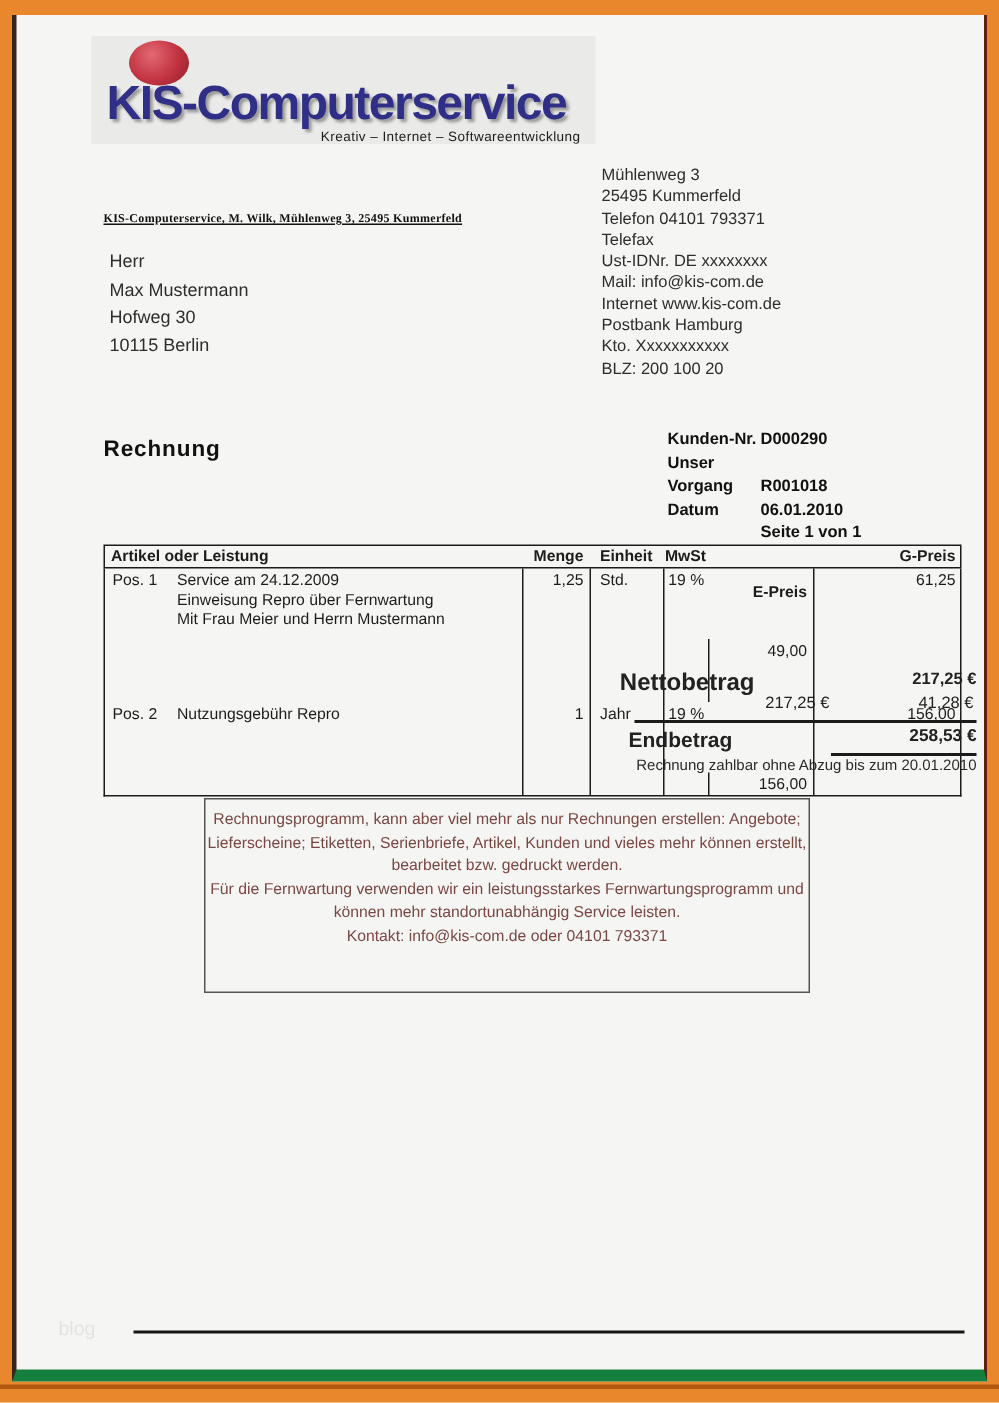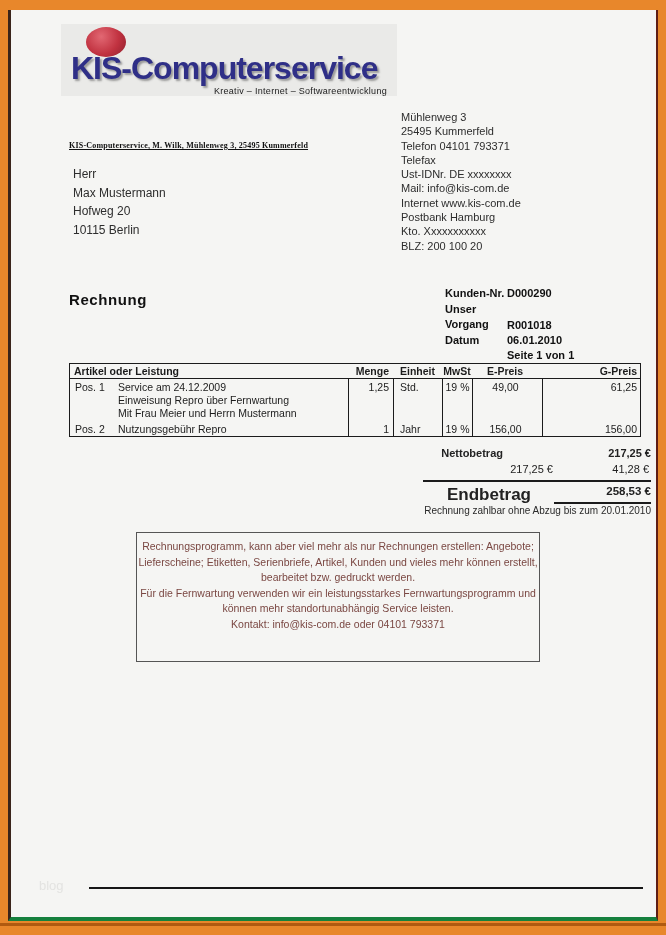--- a/index.html
+++ b/index.html
@@ -10,21 +10,21 @@
     position:relative;
     overflow:hidden;
     color:#222;
   }
   .paper {
     position:absolute;
     left:8px; top:10px; right:8px; bottom:14px;
     background:#F5F5F3;
     border-left:3px solid #3A241A;
     border-right:2px solid #5E1D15;
-    border-bottom:4px solid #15803d;
+    border-bottom:8px solid #15803d;
   }
   .bottom-stripe {
     position:absolute; left:0; right:0; bottom:9px; height:3px;
     background:#B05A10;
   }
   
   .logo {
     position:absolute; left:50px; top:14px; width:336px; height:72px;
     background:#EAEAE8;
   }
@@ -67,41 +67,41 @@
     height:16px; align-items:center;
   }
   .t-body { border:1px solid #1b1b1b; border-top:none; }
   .t-row { display:flex; align-items:stretch; }
   .c-article { width:278px; display:flex; }
   .c-pos { width:48px; padding-left:5px; }
   .c-desc { flex:1; }
   .c-qty { width:45px; text-align:right; padding-right:4px; }
   .c-unit { width:49px; padding-left:6px; }
   .c-vat { width:30px; text-align:center; }
-  .c-eprice { width:70px; text-align:center; padding-right:4px; }
+  .c-eprice { width:70px; text-align:right; padding-right:4px;margin-top:47px; }
   .c-gprice { flex:1; text-align:right; padding-right:3px; }
   .t-head .c-article { padding-left:4px; }
   .t-head .c-qty { text-align:right; }
   .t-head .c-unit { text-align:center; padding-left:0; }
   .t-head .c-vat { text-align:center; }
   .t-body .c-qty, .t-body .c-unit, .t-body .c-vat, .t-body .c-eprice, .t-body .c-gprice {
     border-left:1px solid #1b1b1b;
   }
   .t-row > div { padding-top:2px; line-height:13px; }
   .row-tall > div { min-height:42px; }
   .row-short > div { min-height:15px; }
   
   .abs { position:absolute; }
-  .net-label   { left:380px; top:437px; width:112px; text-align:right; font-weight:700; font-size:11px; }
+  .net-label   { left:380px; top:437px; width:112px; text-align:right; font-weight:700; font-size:16px; }
   .net-value   { left:540px; top:437px; width:100px; text-align:right; font-weight:700; font-size:11px; }
   .vat-label   { left:178px; top:453px; width:290px; text-align:right; font-size:11px; }
   .vat-base    { left:442px; top:453px; width:100px; text-align:right; font-size:11px; }
   .vat-value   { left:538px; top:453px; width:100px; text-align:right; font-size:11px; }
   .sum-line    { left:412px; top:470px; width:228px; border-top:2px solid #1b1b1b; height:0; }
-  .final-label { left:408px; top:475px; width:112px; text-align:right; font-weight:700; font-size:17px; }
+  .final-label { left:408px; top:475px; width:112px; text-align:left; font-weight:700; font-size:14px; }
   .final-value { left:540px; top:475px; width:100px; text-align:right; font-weight:700; font-size:11.5px; }
   .final-underline { left:543px; top:492px; width:97px; border-top:2px solid #1b1b1b; height:0; }
   .payment-note { left:300px; top:495px; width:340px; text-align:right; font-size:10px; color:#2a2a2a; }
   
   .notice-box {
     position:absolute; left:125px; top:522px; width:404px; height:130px;
     border:1px solid #555;
     color:#7A4742;
     font-size:10.5px; line-height:15.6px;
     text-align:center;
@@ -120,21 +120,21 @@
     <div class="logo-circle"></div>
     <div class="logo-title">KIS-Computerservice</div>
     <div class="logo-subtitle">Kreativ – Internet – Softwareentwicklung</div>
   </div>
 
   <div class="sender-line">KIS-Computerservice, M. Wilk, Mühlenweg 3, 25495 Kummerfeld</div>
 
   <div class="recipient">
     <div>Herr</div>
     <div>Max Mustermann</div>
-    <div>Hofweg 20</div>
+    <div>Hofweg 30</div>
     <div>10115 Berlin</div>
   </div>
 
   <div class="company-info">
     <div>Mühlenweg 3</div>
     <div>25495 Kummerfeld</div>
     <div>Telefon 04101 793371</div>
     <div>Telefax</div>
     <div>Ust-IDNr. DE xxxxxxxx</div>
     <div>Mail: info@kis-com.de</div>

